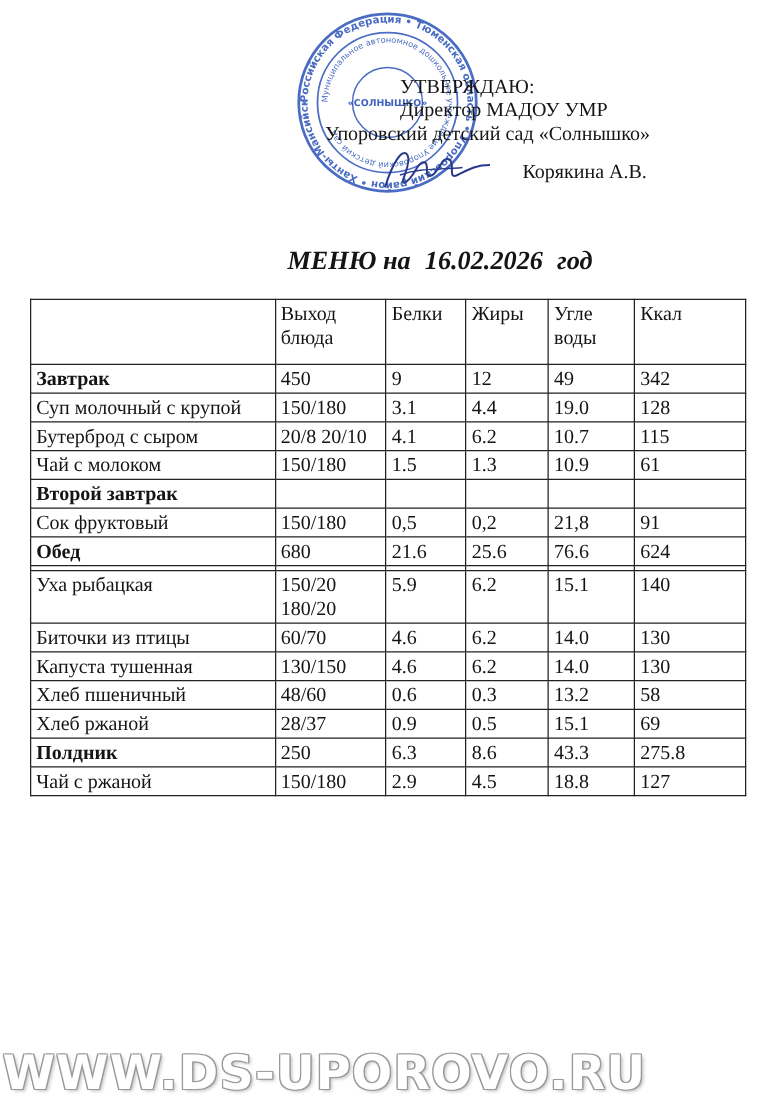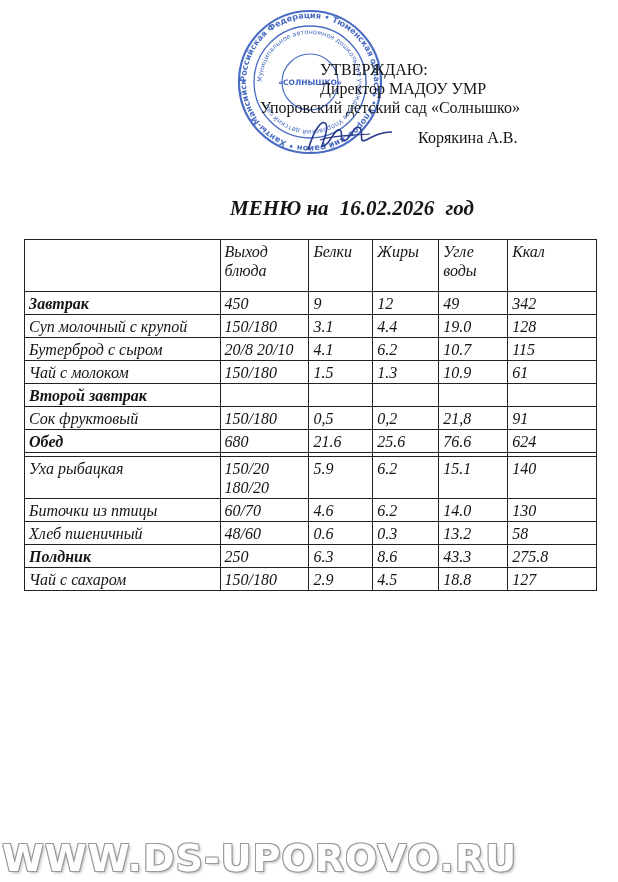--- a/index.html
+++ b/index.html
@@ -19,21 +19,21 @@
   .approve .l3 { position: absolute; left: 0; top: 38px; }
   .approve .l4 { position: absolute; left: 158px; top: 68px; }
   .signature { position: absolute; left: 300px; top: 110px; width: 100px; height: 50px; }
   .title {
     position: absolute; left: 0; width: 618px; top: 196px; text-align: center;
     font-size: 21px; font-weight: bold; font-style: italic; padding-left: 40px;
   }
   .title span { margin-left: 6px; }
   table.menu {
     position: absolute; left: 24px; top: 239px; width: 573px;
-    border-collapse: collapse; font-size: 16px; line-height: 19px; font-style: italic;
+    border-collapse: collapse; font-size: 16px; line-height: 19px;
   }
   table.menu td {
     border: 1px solid #222; padding: 2px 4px 1px 4px; vertical-align: top;
   }
   table.menu col.c0 { width: 196px; }
   table.menu col.c1 { width: 89px; }
   table.menu col.c2 { width: 64px; }
   table.menu col.c3 { width: 66px; }
   table.menu col.c4 { width: 69px; }
   table.menu col.c5 { width: 89px; }
@@ -177,37 +177,53 @@
       </tr>
       <tr>
         <td class="name">Биточки из птицы</td>
         <td>60/70</td>
         <td>4.6</td>
         <td>6.2</td>
         <td>14.0</td>
         <td>130</td>
       </tr>
       <tr>
+        <td class="name">Капуста тушенная</td>
+        <td>130/150</td>
+        <td>4.6</td>
+        <td>6.2</td>
+        <td>14.0</td>
+        <td>130</td>
+      </tr>
+      <tr>
         <td class="name">Хлеб пшеничный</td>
         <td>48/60</td>
         <td>0.6</td>
         <td>0.3</td>
         <td>13.2</td>
         <td>58</td>
+      </tr>
+      <tr>
+        <td class="name">Хлеб ржаной</td>
+        <td>28/37</td>
+        <td>0.9</td>
+        <td>0.5</td>
+        <td>15.1</td>
+        <td>69</td>
       </tr>
       <tr class="bold">
         <td class="name">Полдник</td>
         <td>250</td>
         <td>6.3</td>
         <td>8.6</td>
         <td>43.3</td>
         <td>275.8</td>
       </tr>
       <tr>
-        <td class="name">Чай с сахаром</td>
+        <td class="name">Чай с ржаной</td>
         <td>150/180</td>
         <td>2.9</td>
         <td>4.5</td>
         <td>18.8</td>
         <td>127</td>
       </tr>
     </tbody>
 </table>
 
 <div class="watermark">WWW.DS-UPOROVO.RU</div>

